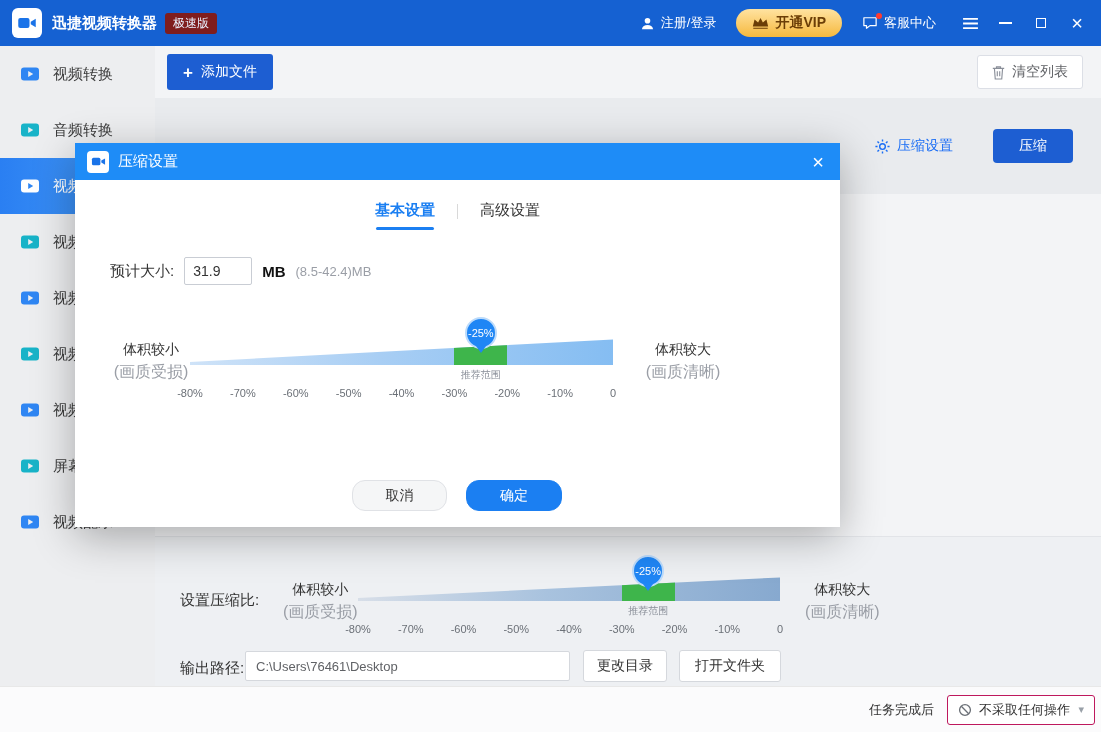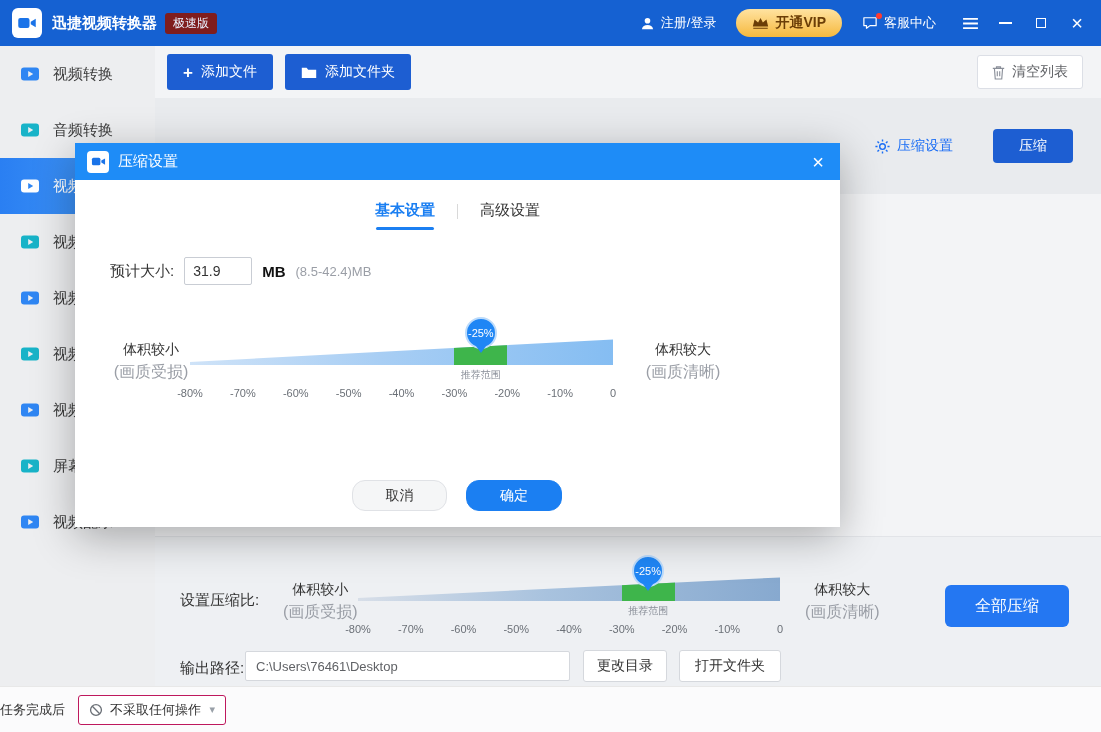--- a/index.html
+++ b/index.html
@@ -117,21 +117,21 @@
   .out-label { position:absolute; left:25px; top:122px; font-size:15px; color:#333; }
   .out-input { position:absolute; left:90px; top:114px; width:325px; height:30px; border:1px solid #d5d8dd;
     border-radius:2px; background:#fff; padding:0 10px; font-size:13px; color:#606266; font-family:inherit; }
   .out-btn { position:absolute; top:113px; height:32px; background:#fff; border:1px solid #d5d8dd; border-radius:3px;
     font-size:14px; color:#333; cursor:pointer; padding:0 12px; }
   .btn-changedir { left:428px; width:84px; }
   .btn-openfolder { left:524px; width:102px; }
 
   
   .statusbar { position:absolute; left:0; right:0; bottom:0; height:46px; background:#fbfbfc;
-    border-top:1px solid #e8e8e8; display:flex; align-items:center; 
+    border-top:1px solid #e8e8e8; display:flex; align-items:center; justify-content:flex-end;
     gap:13px; padding-right:6px; z-index:3; }
   .after-task { font-size:13px; color:#333; }
   .action-select { height:30px; min-width:148px; background:#fff; border:1px solid #be185d; border-radius:3px;
     display:flex; align-items:center; gap:7px; padding:0 10px; font-size:13px; color:#333; cursor:pointer; }
   .action-select .chev { color:#99a0a8; font-size:11px; margin-left:auto; }
 </style>
 </head>
 <body>
 
 <div class="titlebar">
@@ -274,28 +274,20 @@
       </div>
     </div>
 </div>
 
 <div class="main">
 
   <div class="toolbar-row">
     <button class="btn-blue">
       <span class="plus">+</span>
       <span>添加文件</span>
-    </button>
-    <button class="btn-blue">
-      <span style="display:flex">
-        <svg viewBox="0 0 20 16" width="16" height="13">
-            <path d="M1 2h6l2 2.5h10V15H1z" fill="#fff"></path>
-          </svg>
-      </span>
-      <span>添加文件夹</span>
     </button>
     <button class="btn-clear">
       <span style="display:flex">
         <svg viewBox="0 0 16 18" width="13" height="15" fill="none" stroke="#8a8f99" stroke-width="1.4">
             <path d="M1 4h14M5.5 4V2h5v2M3 4l1 13h8l1-13M6.5 7.5v6M9.5 7.5v6"></path>
           </svg>
       </span>
       <span>清空列表</span>
     </button>
   </div>
@@ -342,21 +334,20 @@
         <span class="tick" style="left: 87.5%;">-10%</span>
         <span class="tick" style="left: 100%;">0</span>
       </div>
   </div>
 
   <div class="slabel" style="left:650px; top:44px;">
     <div class="t">体积较大</div>
     <div class="s">(画质清晰)</div>
   </div>
 
-  <button class="btn-compress-all">全部压缩</button>
 
   <div class="out-label">输出路径:</div>
   <input class="out-input" value="C:\Users\76461\Desktop" style="">
   <button class="out-btn btn-changedir">更改目录</button>
   <button class="out-btn btn-openfolder">打开文件夹</button>
 </div>
 
 <div class="statusbar">
   <span class="after-task">任务完成后</span>
   <div class="action-select">

